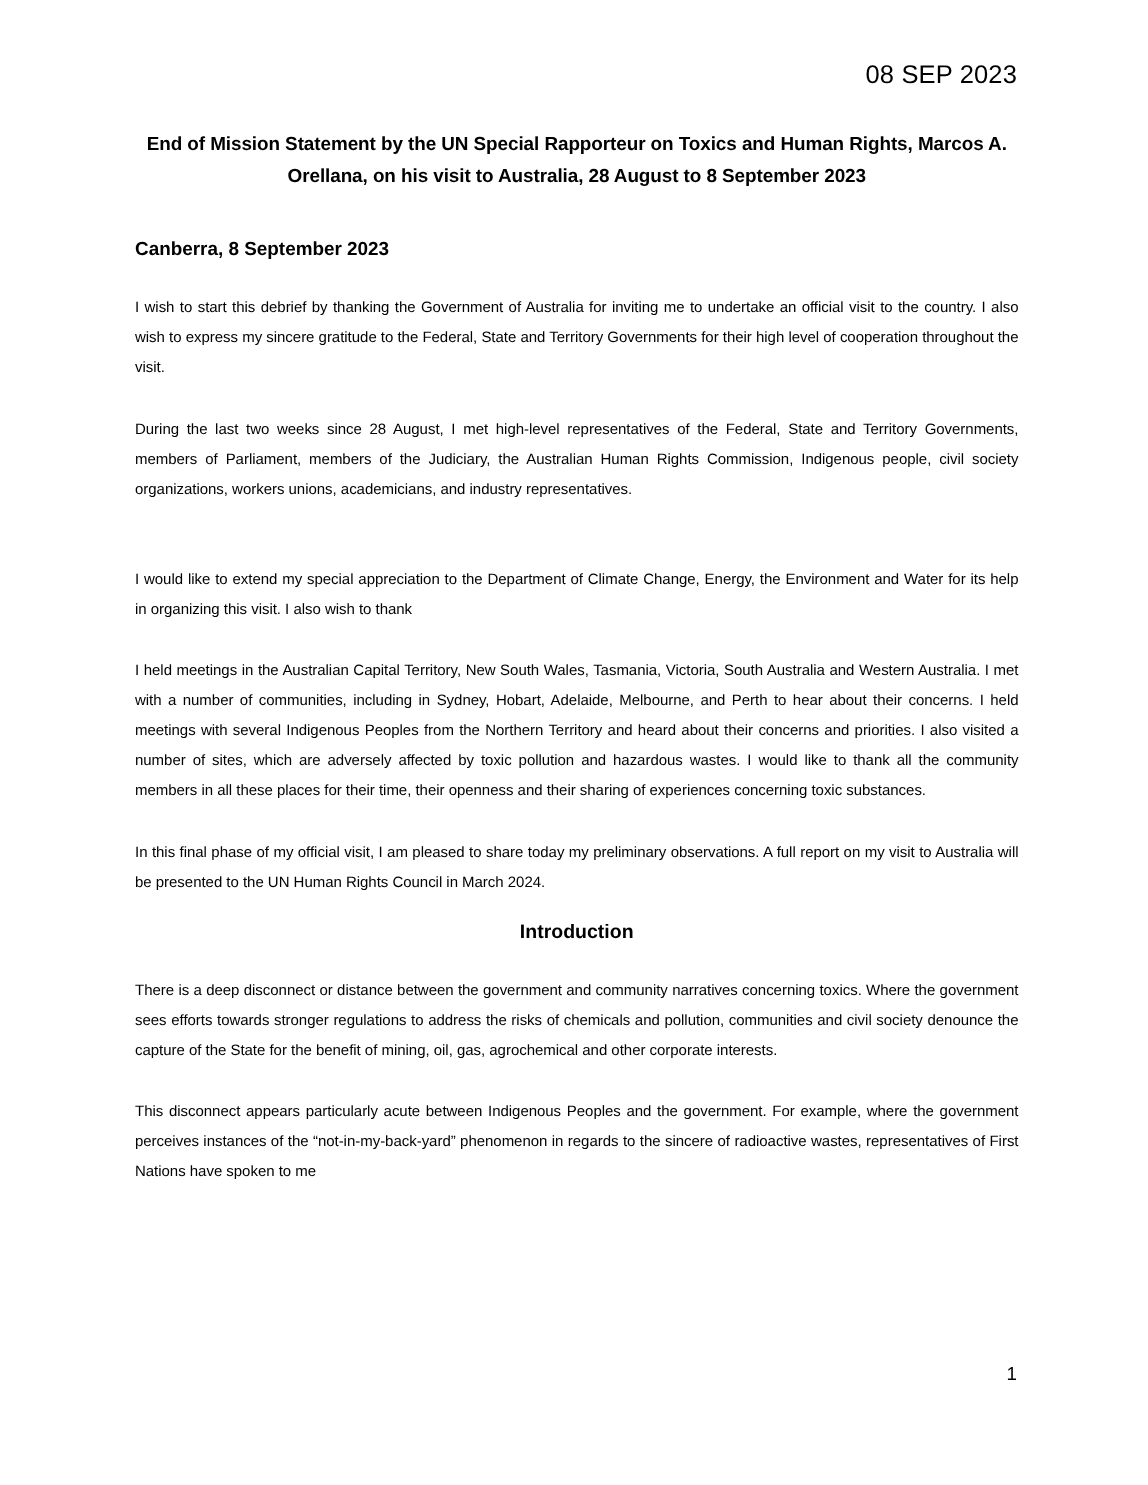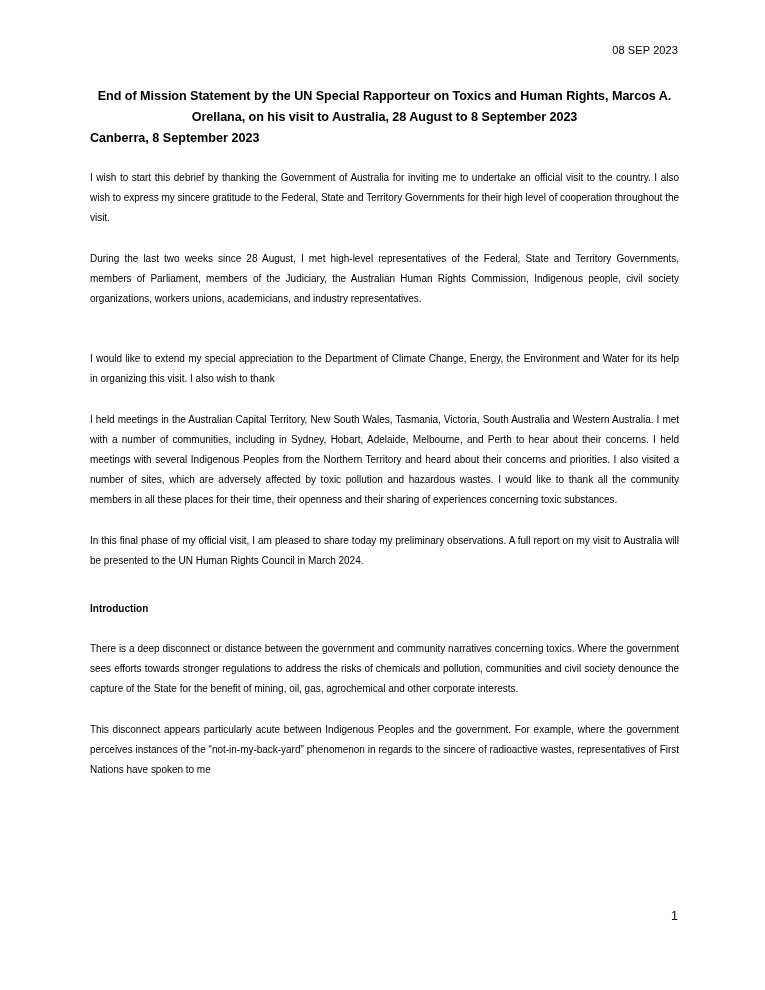--- a/index.html
+++ b/index.html
@@ -18,21 +18,21 @@
     background: #ffffff;
     box-sizing: border-box;
     overflow: hidden;
   }
   .header-date {
     position: absolute;
     top: 42px;
     left: 89px;
     width: 589px;
     text-align: right;
-    font-size: 11px;
+    font-size: 17px;
     line-height: 16px;
     letter-spacing: 0.1px;
   }
   .content {
     position: absolute;
     top: 86px;
     left: 90px;
     width: 589px;
   }
   .doc-title {
@@ -40,35 +40,37 @@
     font-weight: bold;
     text-align: center;
     line-height: 21px;
     margin: 0 0 0 0;
     padding: 0 4px;
     letter-spacing: -0.05px;
   }
   .dateline {
     font-size: 12.6px;
     font-weight: bold;
+    margin-top: 28px;
     line-height: 20px;
   }
   p.body-para {
     font-size: 10px;
     line-height: 20.2px;
     text-align: justify;
     text-justify: inter-word;
     margin: 20px 0 0 0;
     letter-spacing: -0.02px;
   }
   .section-heading {
-    font-size: 10px;
+    font-size: 13px;
     font-weight: bold;
-    margin-top: 28px;
+    margin-top: 12px;
     line-height: 20px;
+    text-align: center;
   }
   .hard-break-para .seg {
     display: block;
   }
   .hard-break-para .seg.just {
     text-align: justify;
     text-justify: inter-word;
     margin-top: 40px;
   }
   .hard-break-para .seg.flow {

